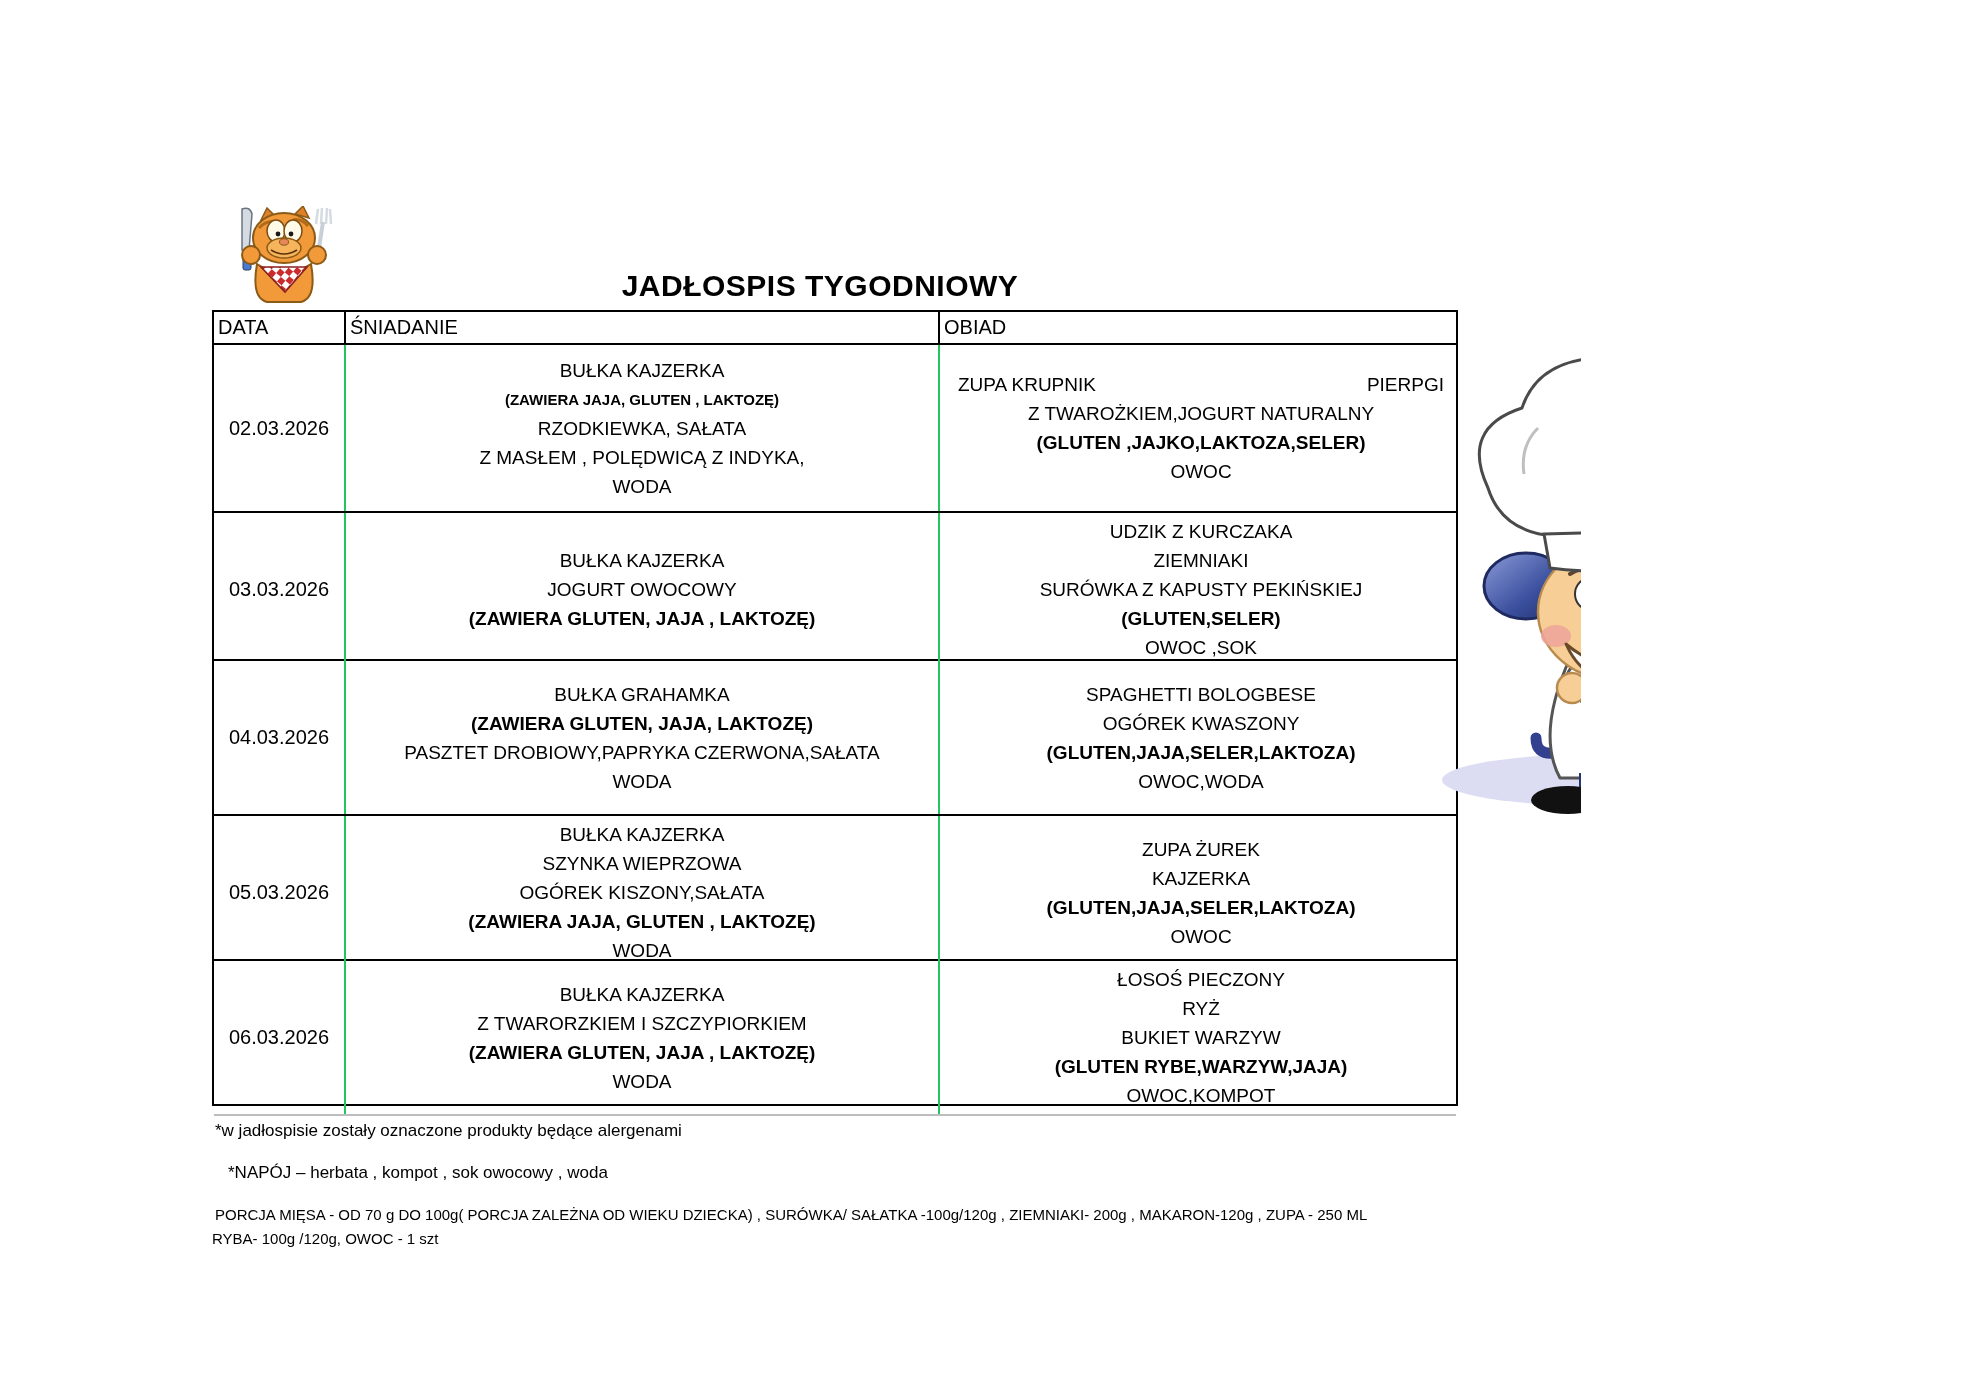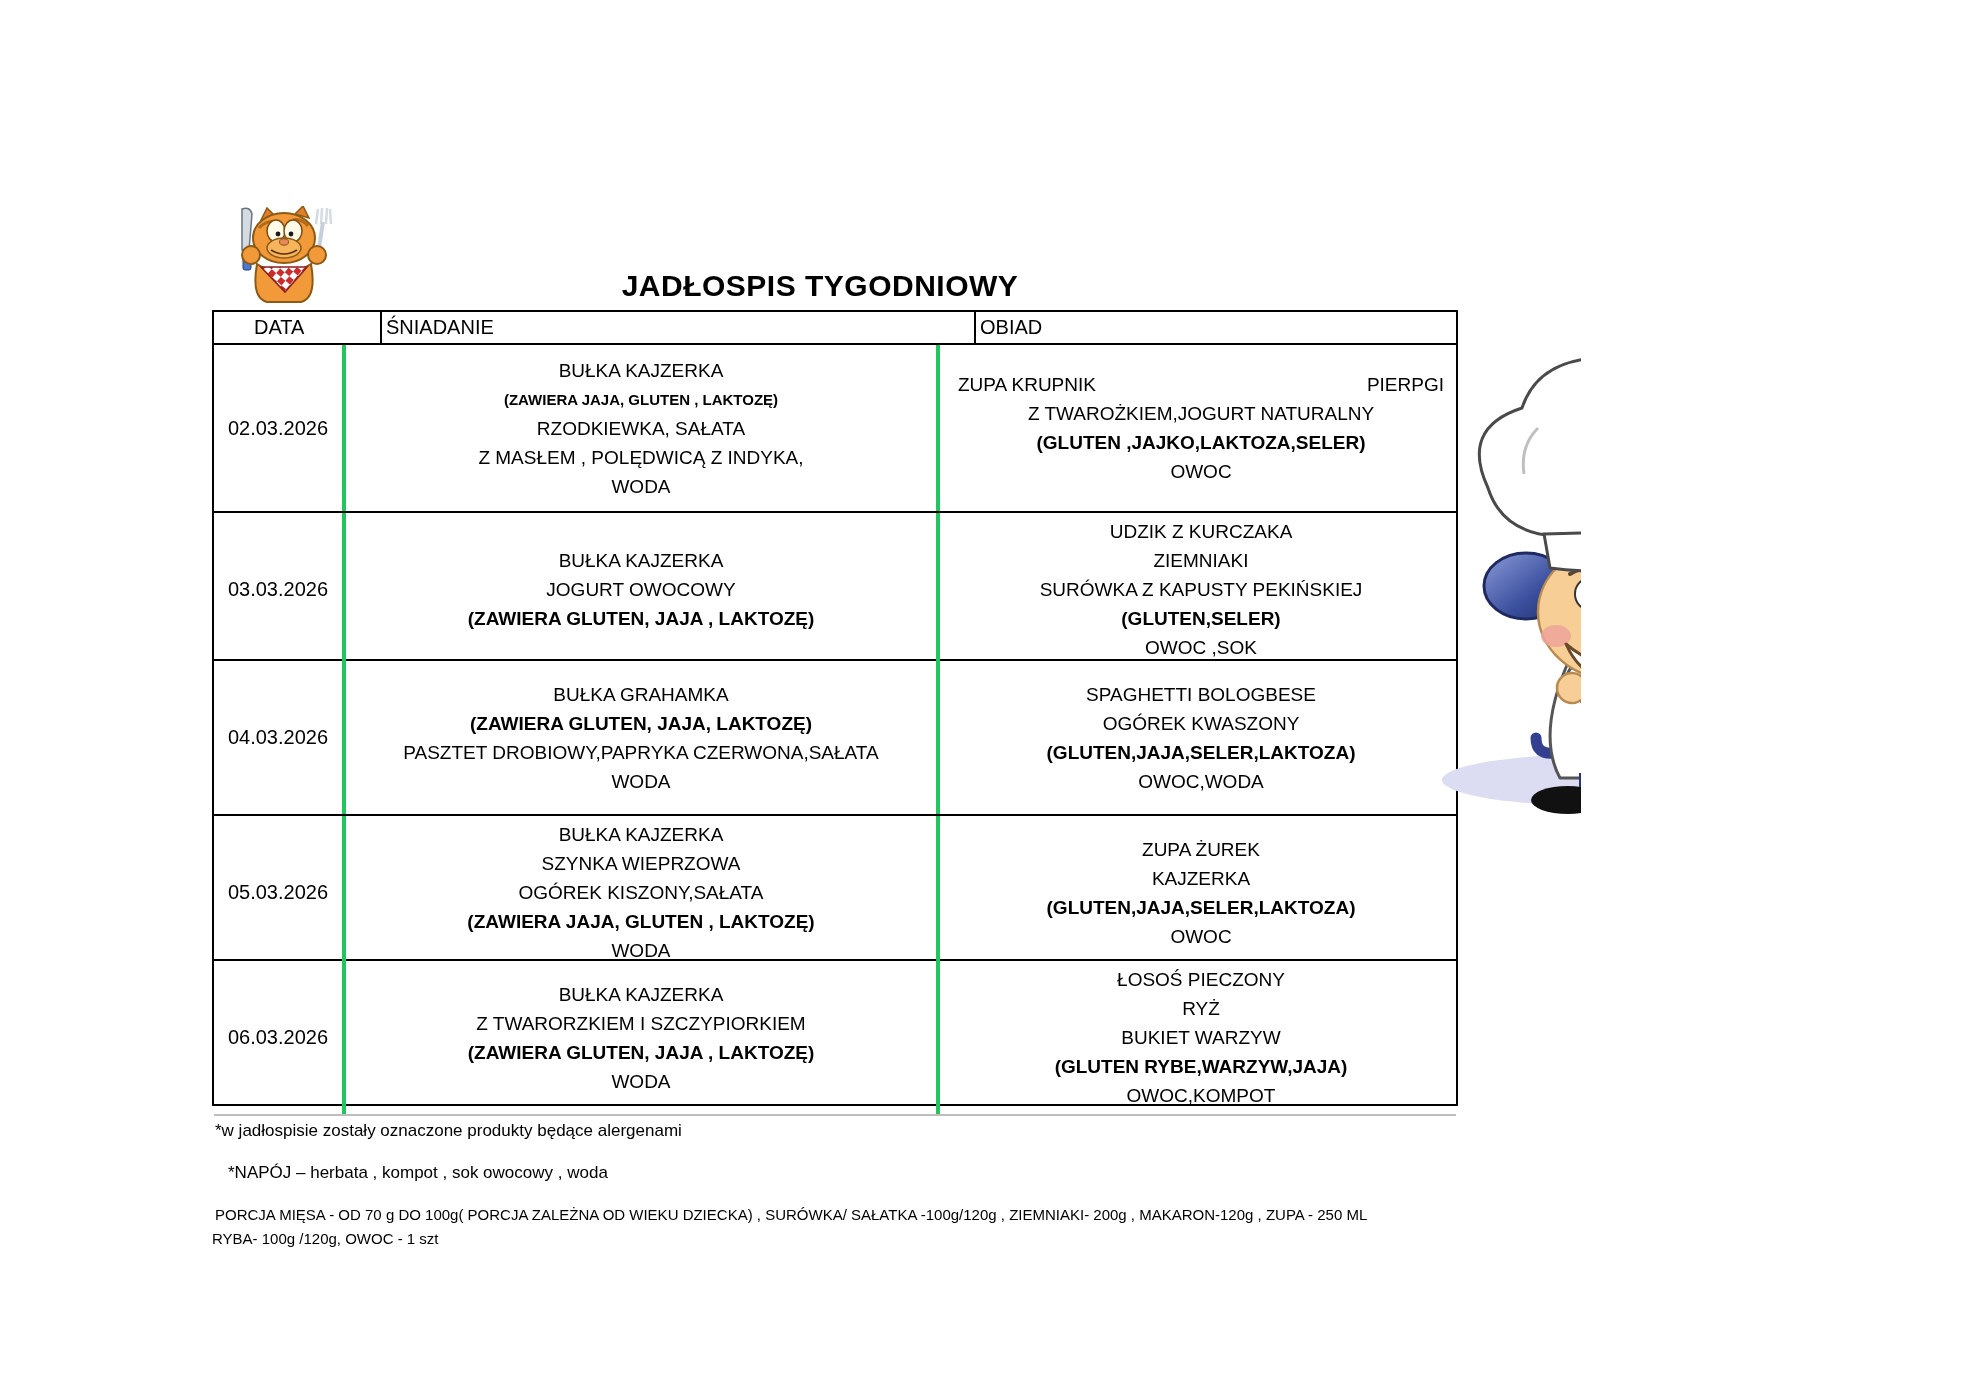--- a/index.html
+++ b/index.html
@@ -2,27 +2,27 @@
 <html><head>
 <meta charset="utf-8">
 <style>
   html,body{margin:0;padding:0;background:#fff;}
   .page{position:relative;width:1581px;height:1400px;background:#ffffff;overflow:hidden;
         font-family:"Liberation Sans",sans-serif;color:#000;}
   .title{position:absolute;left:0;top:269px;width:1640px;text-align:center;
          font-size:30px;font-weight:bold;letter-spacing:.5px;}
   .menu-table{position:absolute;left:212px;top:310px;width:1246px;border:2px solid #000;
               box-sizing:border-box;background:#fff;}
-  .t-head{display:grid;grid-template-columns:132px 594px 1fr;height:31px;font-size:20px;padding-left:36px;}
+  .t-head{display:grid;grid-template-columns:132px 594px 1fr;height:31px;font-size:20px;}
   .t-head .hc{display:flex;align-items:center;padding-left:4px;border-right:2px solid #000;
               box-sizing:border-box;}
   .t-head .hc:last-child{border-right:none;}
   .t-row{display:grid;grid-template-columns:132px 594px 1fr;border-top:2px solid #000;
          box-sizing:border-box;}
-  .cell{border-right:4px solid #22c55e;box-sizing:border-box;display:flex;flex-direction:column;
+  .cell{border-right:2px solid #22c55e;box-sizing:border-box;display:flex;flex-direction:column;
         justify-content:center;align-items:center;text-align:center;font-size:19px;
         line-height:29px;padding:4px 6px;}
   .cell:last-child{border-right:none;margin-left:6px;}
   .date-cell{font-size:20px;}
   .line{width:100%;}
   .line.bold{font-weight:bold;}
   .line.small{font-size:15px;font-weight:bold;}
   .line.split{display:flex;justify-content:space-between;padding:0 6px;box-sizing:border-box;}
   .under-line{position:absolute;left:214px;top:1114px;width:1242px;height:2px;background:#bdbdbd;}
   .fn{position:absolute;font-size:17px;white-space:pre;}

